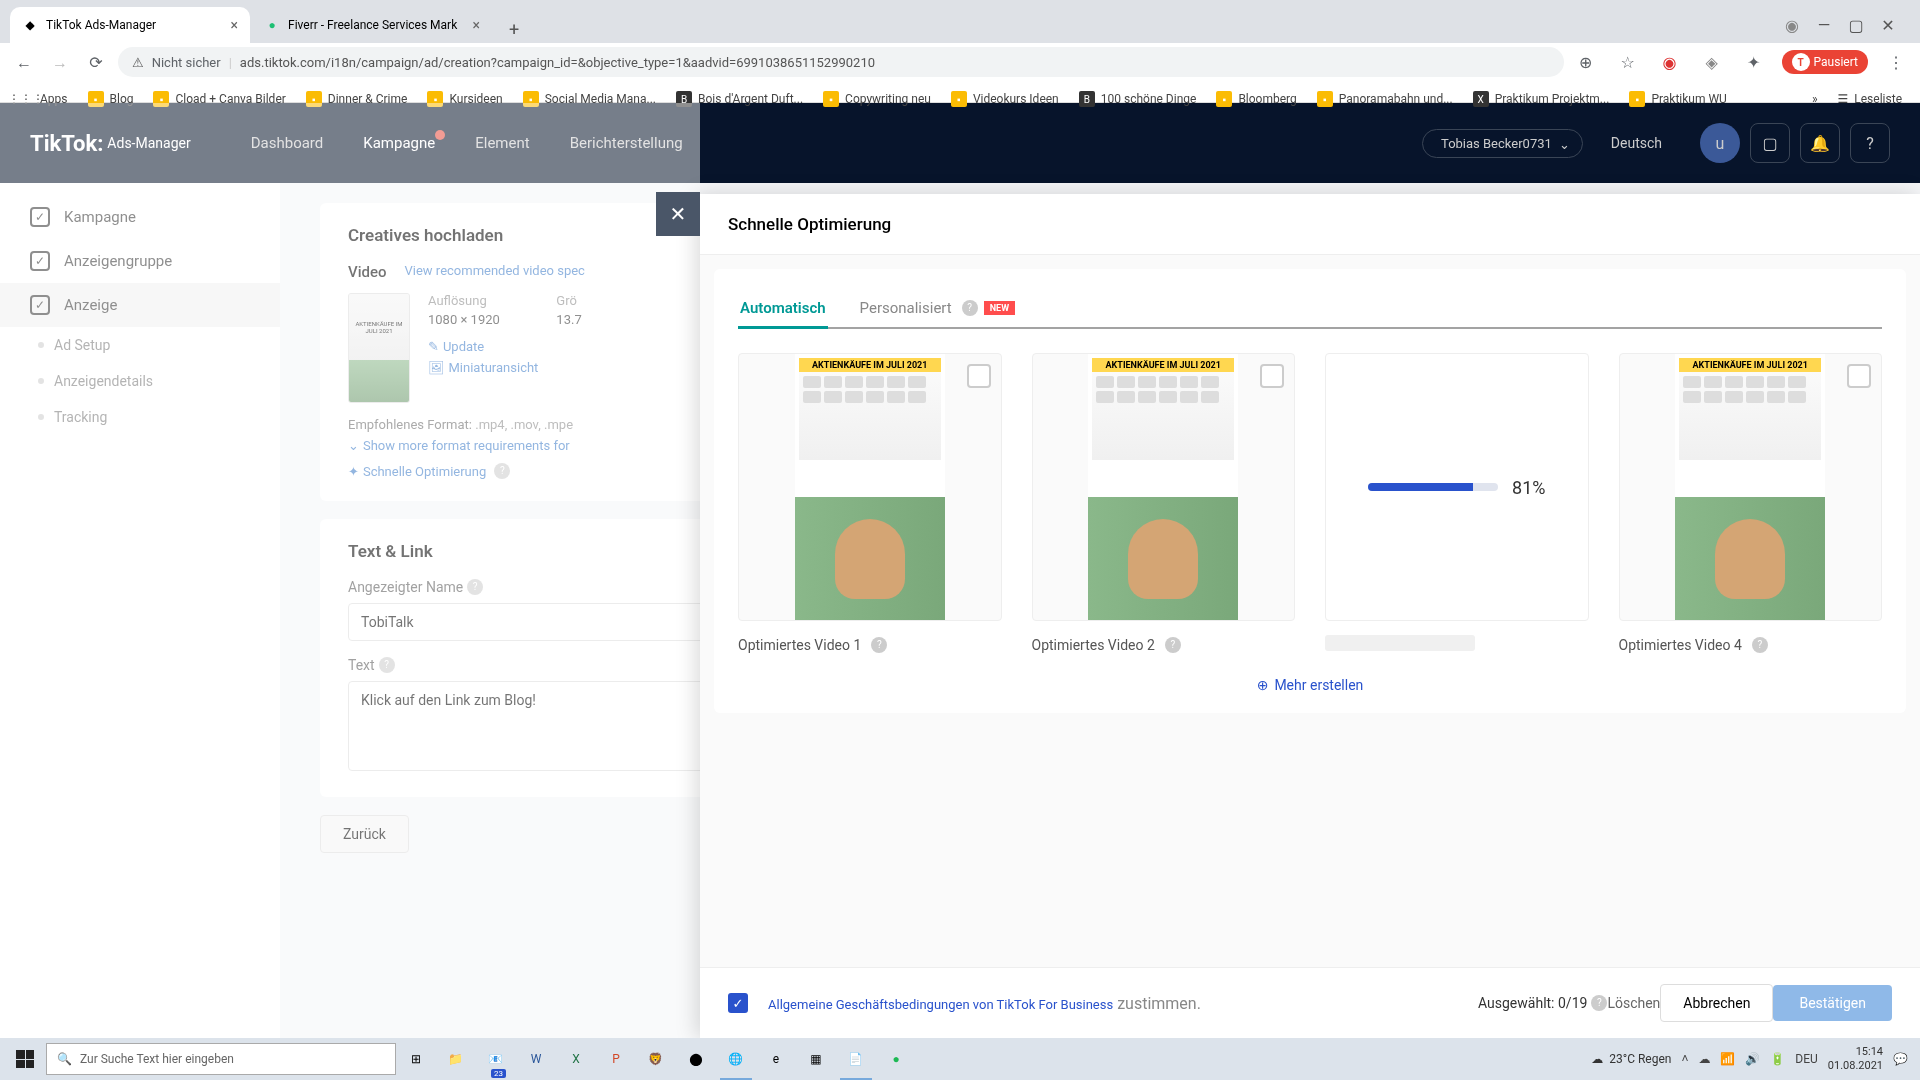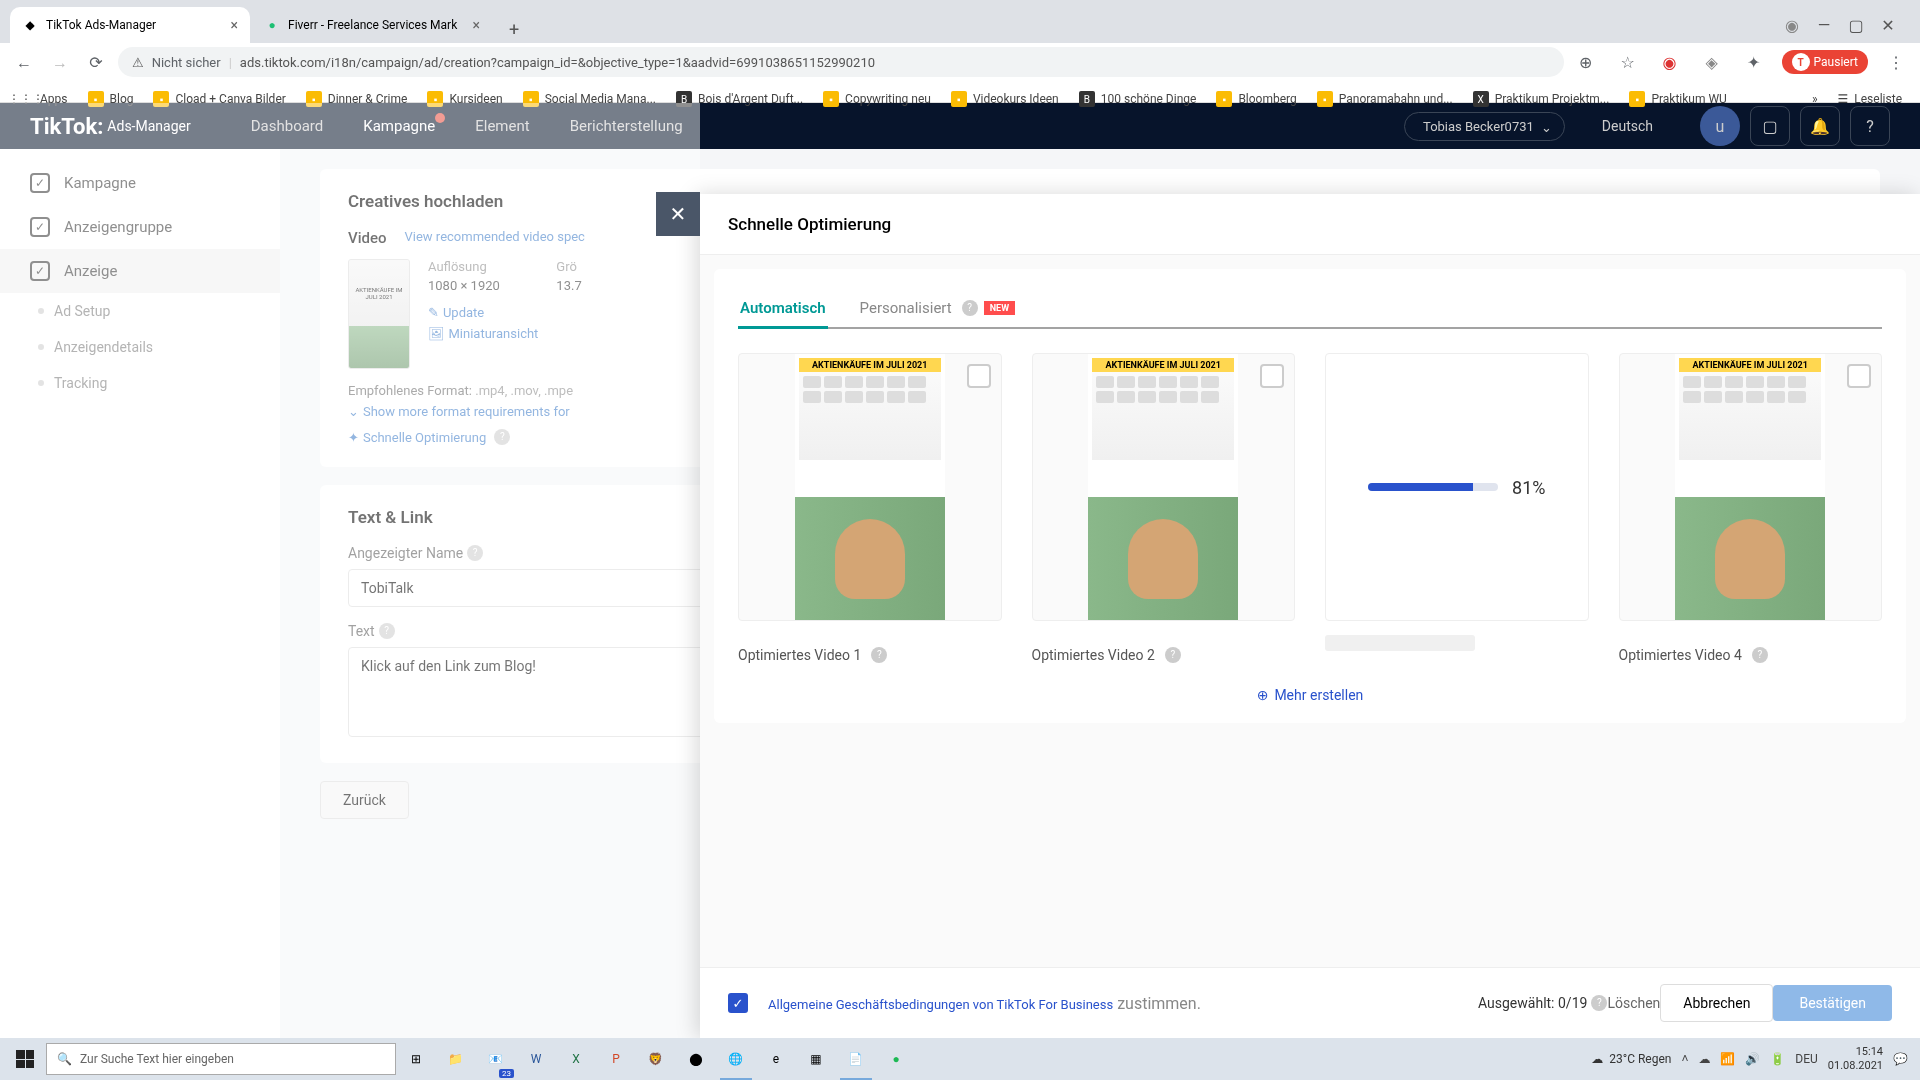--- a/index.html
+++ b/index.html
@@ -21,28 +21,28 @@
 .right-icons{display:flex;gap:14px;align-items:center}
 .profile-badge{background:#ea4335;color:#fff;border-radius:14px;padding:3px 10px;font-size:12px;display:flex;align-items:center;gap:4px}
 .profile-circle{width:18px;height:18px;background:#fff;border-radius:50%;display:flex;align-items:center;justify-content:center;font-size:10px;font-weight:bold;color:#ea4335}
 .bookmark-bar{height:36px;display:flex;align-items:center;padding:0 10px;gap:4px;font-size:12px;color:#444}
 .bm{display:flex;align-items:center;gap:6px;padding:4px 8px;border-radius:4px;white-space:nowrap}
 .bm-icon{width:16px;height:16px;border-radius:2px;display:flex;align-items:center;justify-content:center}
 .bm-yellow{background:#fbbc04;color:#fff;font-size:10px}
 .bm-dark{background:#333;color:#fff;font-size:10px}
 .bm-right{margin-left:auto}
 
-.app-header{height:46px;background:#07142b;display:flex;align-items:center;padding:0 30px;color:#fff}
+.app-header{height:80px;background:#07142b;display:flex;align-items:center;padding:0 30px;color:#fff}
 .logo{font-size:22px;font-weight:bold;margin-right:40px;display:flex;align-items:center;gap:4px}
 .logo-sub{font-size:14px;font-weight:normal}
 .nav-item{padding:0 20px;font-size:15px;color:#ccc;position:relative;cursor:pointer}
 .nav-item.active{color:#fff}
 .red-dot{position:absolute;top:-4px;right:10px;width:10px;height:10px;background:#e74c3c;border-radius:50%}
 .user-select{margin-left:auto;border:1px solid #3a4556;border-radius:20px;padding:6px 30px 6px 18px;font-size:13px;color:#ccc;position:relative}
-.lang{margin:0 37px;font-size:14px;color:#ccc}
+.lang{margin:0 28px;font-size:14px;color:#ccc}
 .hdr-btn{width:40px;height:40px;border:1px solid #3a4556;border-radius:8px;display:flex;align-items:center;justify-content:center;margin-left:10px;color:#ccc}
 .avatar-u{background:#3b5998;border:none;border-radius:50%}
 
 .main-area{display:flex;height:calc(100% - 165px);position:relative}
 .sidebar{width:280px;background:#fff;padding:12px 0}
 .side-item{padding:12px 30px;display:flex;align-items:center;gap:14px;font-size:15px;color:#333;cursor:pointer}
 .side-item.active{background:#f0f0f0}
 .check-ic{width:20px;height:20px;border:2px solid #333;border-radius:4px;display:flex;align-items:center;justify-content:center;font-size:12px}
 .sub-item{padding:10px 30px 10px 54px;font-size:14px;color:#777;cursor:pointer;position:relative}
 .sub-item::before{content:"";position:absolute;left:38px;top:50%;width:6px;height:6px;background:#ccc;border-radius:50%;transform:translateY(-50%)}
@@ -86,42 +86,42 @@
 .vid-title-bar{background:#ffd750;font-size:9px;font-weight:bold;text-align:center;padding:2px;color:#000}
 .vid-logos{height:88px;background:linear-gradient(#fafafa,#f0f0f0);display:flex;flex-wrap:wrap;align-content:flex-start;gap:3px;padding:4px}
 .logo-dot{width:18px;height:12px;background:#ddd;border-radius:2px}
 .vid-bottom-section{flex:1;background:linear-gradient(90deg,#8ab88a,#7aa87a);display:flex;align-items:center;justify-content:center}
 .face{width:70px;height:80px;background:#d4a574;border-radius:35px 35px 20px 20px;position:relative}
 .checkbox-corner{position:absolute;top:10px;right:10px;width:24px;height:24px;border:2px solid #ccc;border-radius:4px;background:#fff}
 .progress-box{width:100%;height:268px;display:flex;align-items:center;justify-content:center;gap:14px;border:1px solid #eee;border-radius:4px}
 .prog-bar{width:130px;height:8px;background:#e0e4ee;border-radius:4px;overflow:hidden}
 .prog-fill{height:100%;background:#2952cc;width:81%}
 .prog-text{font-size:18px;color:#333}
-.vid-label{margin-top:26px;font-size:14px;color:#555;display:flex;align-items:center;gap:6px}
+.vid-label{margin-top:16px;font-size:14px;color:#555;display:flex;align-items:center;gap:6px}
 .loading-label{width:150px;height:16px;background:#f0f0f0;border-radius:3px;margin-top:14px}
 .more-create{text-align:center;margin-top:24px;color:#2952cc;font-size:14px;cursor:pointer;display:flex;align-items:center;justify-content:center;gap:6px}
 
 .modal-footer{padding:16px 28px;border-top:1px solid #eee;display:flex;align-items:center;gap:20px;background:#fff}
 .agb-check{width:20px;height:20px;background:#2952cc;border-radius:3px;display:flex;align-items:center;justify-content:center;color:#fff;font-size:13px}
 .agb-text{font-size:13px;color:#2952cc}
 .agb-suffix{color:#888}
 .footer-right{margin-left:auto;display:flex;align-items:center;}
 .sel-count{font-size:14px;color:#333}
 .del-link{font-size:14px;color:#666;cursor:pointer}
 .btn-cancel{padding:10px 22px;background:#fff;border:1px solid #ddd;border-radius:4px;font-size:14px;cursor:pointer}
 .btn-confirm{padding:10px 26px;background:#8fb9e8;color:#fff;border:none;border-radius:4px;font-size:14px;cursor:pointer}
 
 .taskbar{position:absolute;bottom:0;left:0;right:0;height:42px;background:#dce3eb;display:flex;align-items:center;padding:0 4px;font-size:12px}
 .start{width:42px;height:42px;display:flex;align-items:center;justify-content:center}
 .win-logo{width:18px;height:18px;display:grid;grid-template-columns:1fr 1fr;grid-template-rows:1fr 1fr;gap:1px}
 .win-sq{background:#222}
 .search-box{width:350px;height:32px;background:#fff;border:1px solid #aaa;display:flex;align-items:center;padding:0 10px;gap:8px;color:#666}
 .tb-icon{width:40px;height:42px;display:flex;align-items:center;justify-content:center;position:relative}
 .tb-icon.active::after{content:"";position:absolute;bottom:0;left:4px;right:4px;height:2px;background:#76a9dc}
-.badge-23{position:absolute;bottom:2px;right:2px;background:#2952cc;color:#fff;font-size:8px;padding:0 3px;border-radius:2px}
+.badge-23{position:absolute;bottom:2px;right:10px;background:#2952cc;color:#fff;font-size:8px;padding:0 3px;border-radius:2px}
 .tb-right{margin-left:auto;display:flex;align-items:center;gap:10px;padding-right:8px}
 .weather{display:flex;align-items:center;gap:6px;font-size:12px;color:#333}
 .sys-icons{display:flex;gap:10px;align-items:center;color:#444}
 .clock{text-align:right;font-size:11px;line-height:1.3;color:#333}
 </style>
 </head>
 <body>
 
 <div class="chrome-top">
   <div class="tab-bar">

